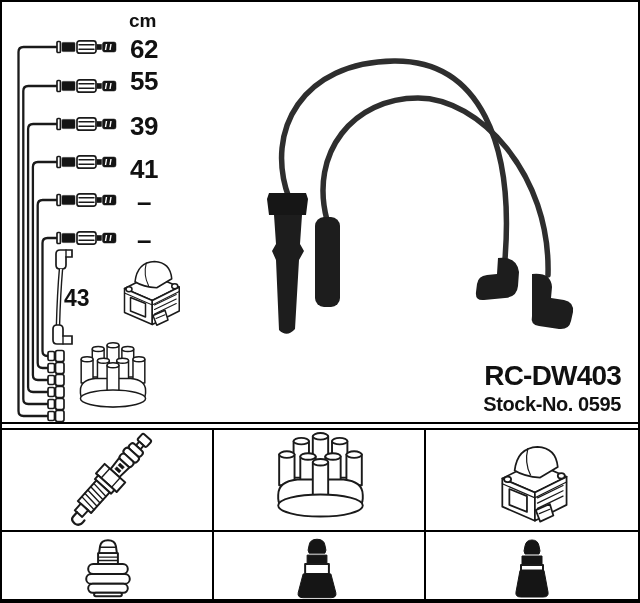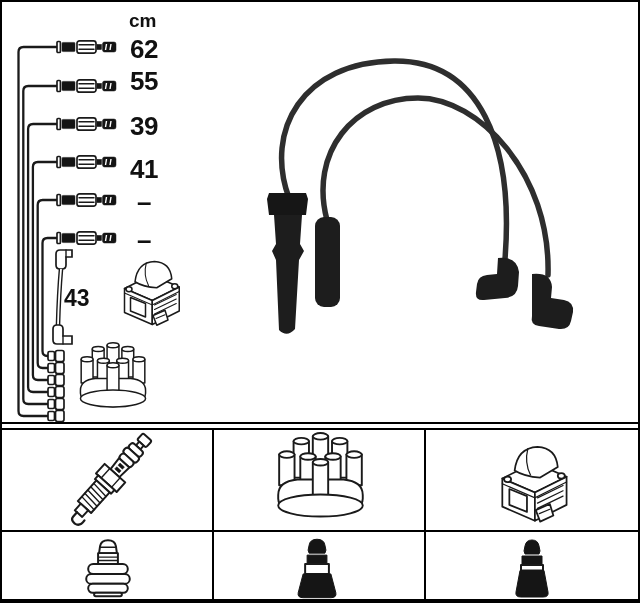--- a/index.html
+++ b/index.html
@@ -188,20 +188,22 @@
     </svg>
 
     <div class="txt cm">cm</div>
     <div class="txt num n0">62</div>
     <div class="txt num n1">55</div>
     <div class="txt num n2">39</div>
     <div class="txt num n3">41</div>
     <div class="txt num n4">–</div>
     <div class="txt num n5">–</div>
     <div class="txt c43">43</div>
+    <div class="txt pn">RC-DW403</div>
+    <div class="txt stock">Stock-No. 0595</div>
   </div>
 
   <div class="panel">
 
     <div class="cell c1 r1">
       <svg viewBox="0 0 212 100">
         <use href="#plug" transform="translate(106,52) rotate(42) translate(-22,-62)"></use>
       </svg>
     </div>
 

